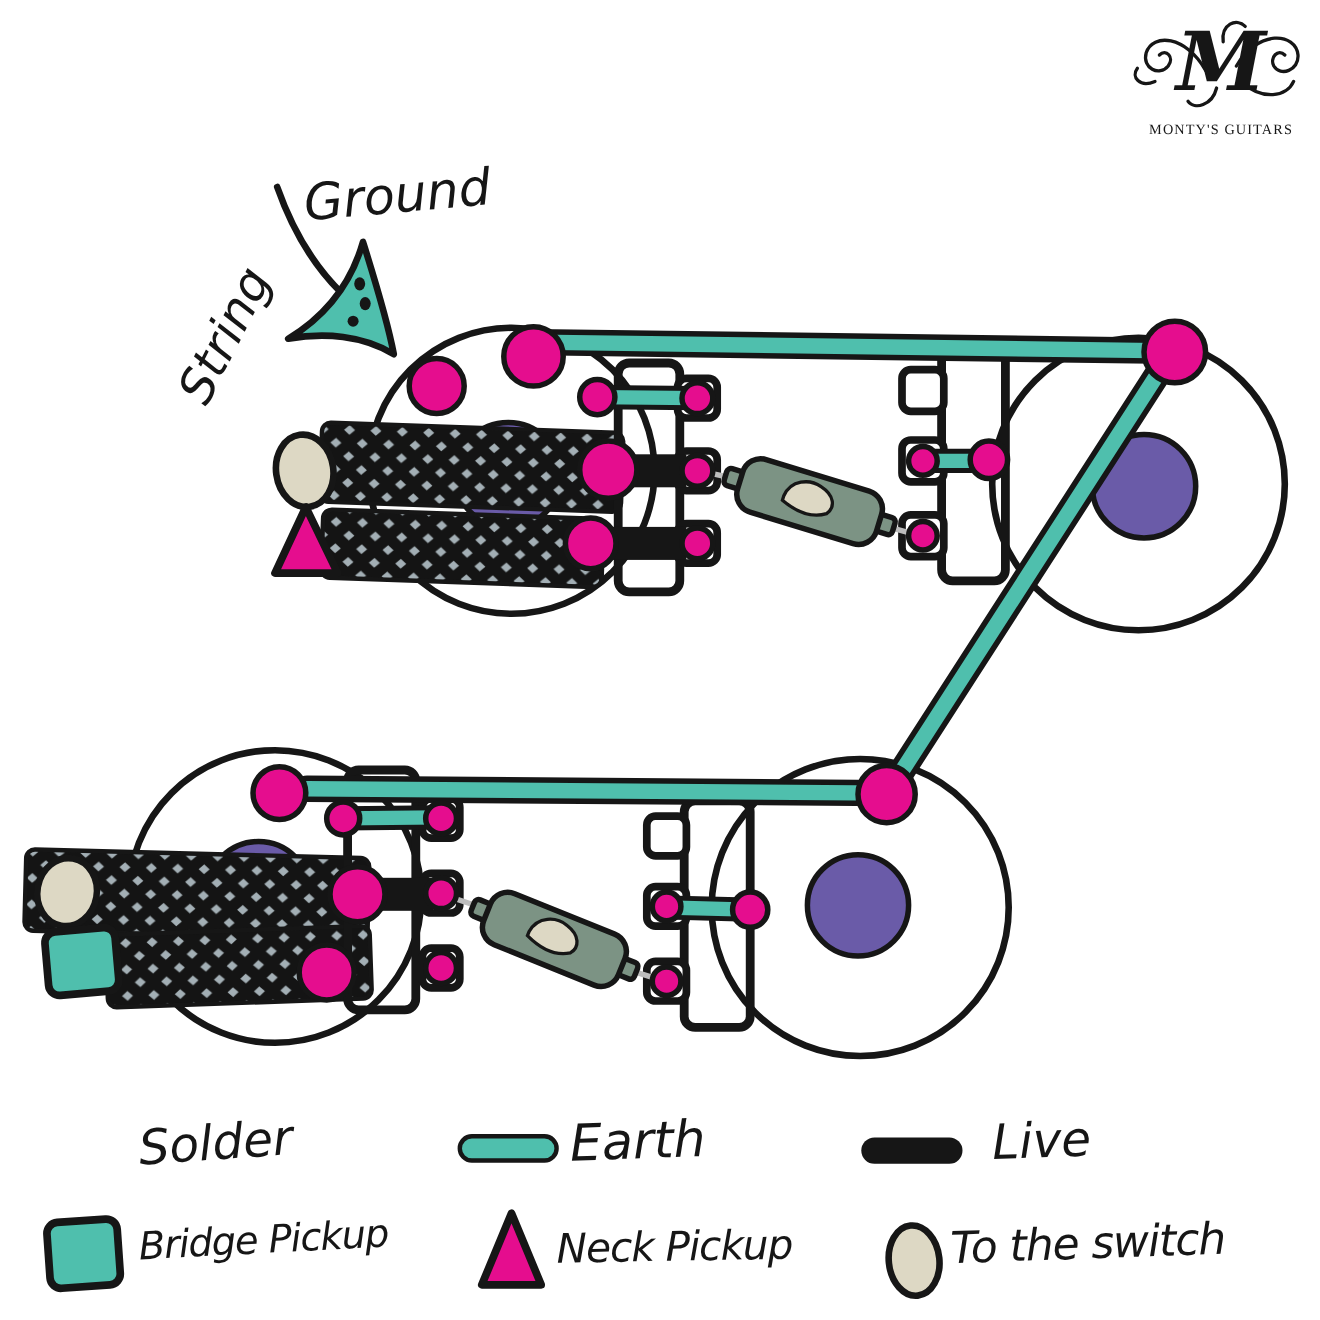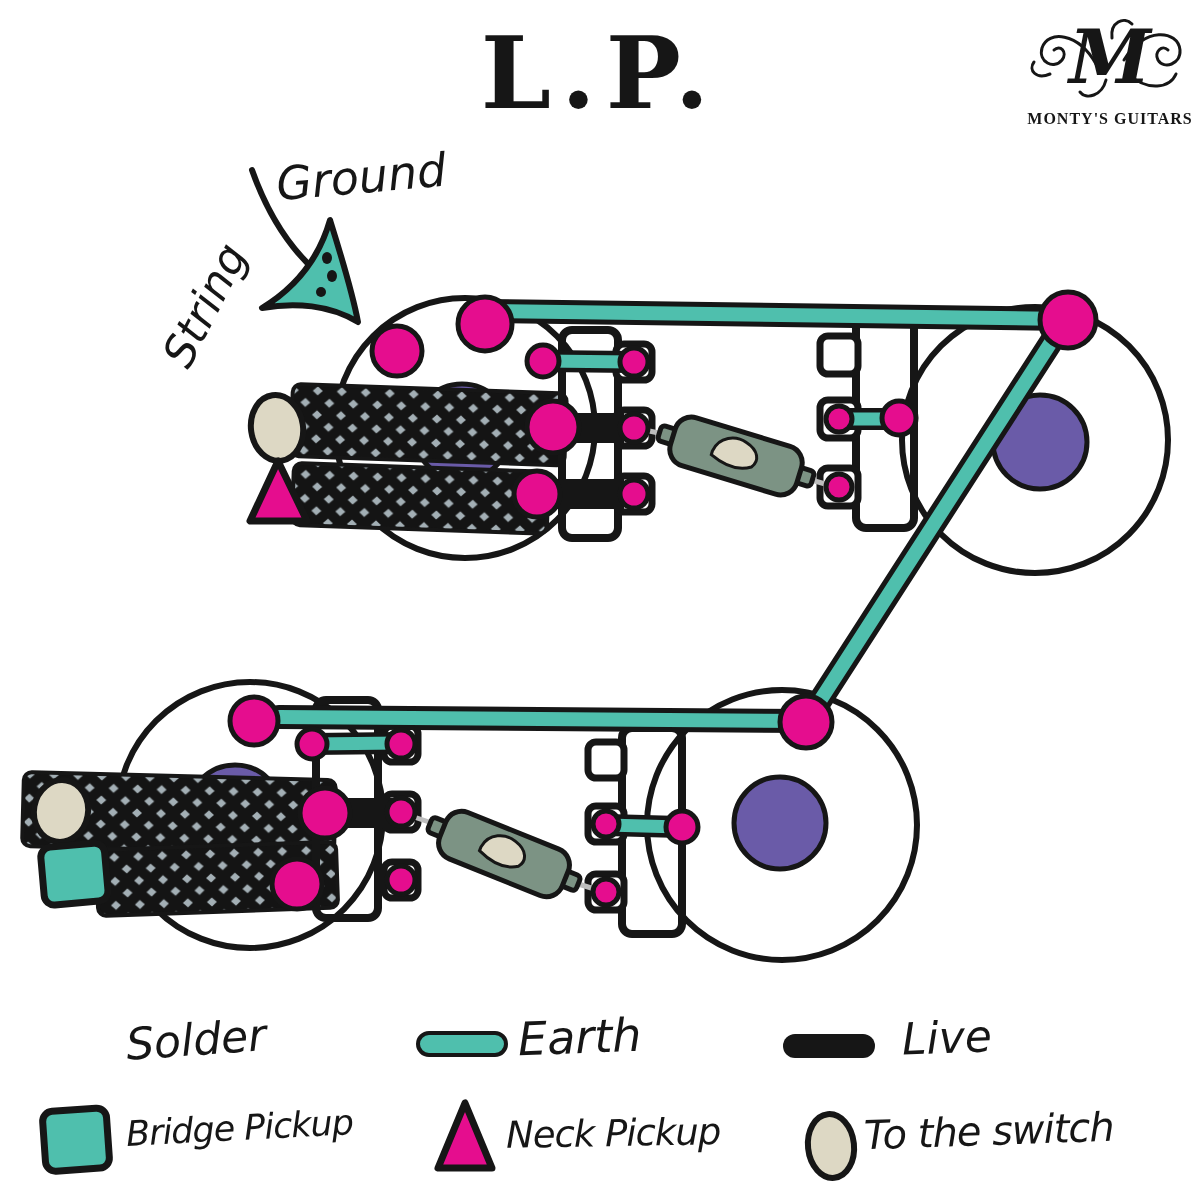--- a/index.html
+++ b/index.html
@@ -21,21 +21,21 @@
   .legend-live{left:902px;top:1012px;font-size:44px;transform:rotate(-2deg);}
   .legend-bridge{left:126px;top:1108px;font-size:35px;letter-spacing:-1px;transform:rotate(-3deg);}
   .legend-neck{left:506px;top:1112px;font-size:37px;letter-spacing:-1px;transform:rotate(-1deg);}
   .legend-switch{left:864px;top:1108px;font-size:40px;letter-spacing:-1px;transform:rotate(-2deg);}
 
   
   .logo{position:absolute;left:1026px;top:12px;width:168px;height:128px;text-align:center;}
   .logo-monogram{position:absolute;left:0;right:0;top:8px;font-family:"DejaVu Serif", serif;
                  font-weight:bold;font-style:italic;font-size:74px;line-height:74px;}
   .logo-name{position:absolute;left:0;right:0;top:98px;font-family:"Liberation Serif", serif;
-             font-weight:bold;font-size:16px;letter-spacing:1px;}
+             font-weight:normal;font-size:13px;letter-spacing:1px;}
 
   
   .pot-circle{fill:#fff;stroke:var(--ink);stroke-width:6;}
   .purple-center{fill:var(--purple);stroke:var(--ink);stroke-width:5;}
   .bracket{fill:none;stroke:var(--ink);stroke-width:8;}
   .tab{fill:#fff;stroke:var(--ink);stroke-width:7;}
   .pink-dot{fill:var(--pink);stroke:var(--ink);stroke-width:5;}
   .wire-o{stroke:var(--ink);stroke-width:24;fill:none;stroke-linecap:round;}
   .wire-c{stroke:var(--teal);stroke-width:14;fill:none;stroke-linecap:round;}
   .stub-o{stroke:var(--ink);stroke-width:22;fill:none;stroke-linecap:round;}
@@ -188,21 +188,20 @@
 
     <g>
       <rect x="418" y="1033" width="88" height="22" rx="11" fill="var(--teal)" stroke="var(--ink)" stroke-width="4"></rect>
       <rect x="783" y="1034" width="92" height="24" rx="12" fill="var(--ink)"></rect>
       <rect class="bridge-sq" x="42" y="1112" width="64" height="60" rx="10" transform="rotate(-4 42 1112)"></rect>
       <path class="neck-tri" d="M465,1103 L438,1168 L492,1168 Z"></path>
       <ellipse class="cream-oval" cx="831" cy="1146" rx="23" ry="32" transform="rotate(-6 831 1146)"></ellipse>
     </g>
   </svg>
 
-  <div class="label title">L.P.</div>
 
   <div class="logo">
     <svg width="168" height="96" viewBox="0 0 168 96">
       <path class="flourish" d="M70,52 C52,20 22,18 16,36 C12,50 28,58 36,48 C42,40 34,32 28,38"></path>
       <path class="flourish" d="M24,62 C10,68 2,58 8,50"></path>
       <path class="flourish" d="M98,48 C118,14 152,18 154,38 C155,52 138,58 132,48 C128,40 136,32 142,38"></path>
       <path class="flourish" d="M102,62 C122,80 144,76 150,62"></path>
       <path class="flourish" d="M80,68 C76,84 60,88 54,80"></path>
       <path class="flourish" d="M86,26 C84,10 98,4 106,12"></path>
     </svg>

